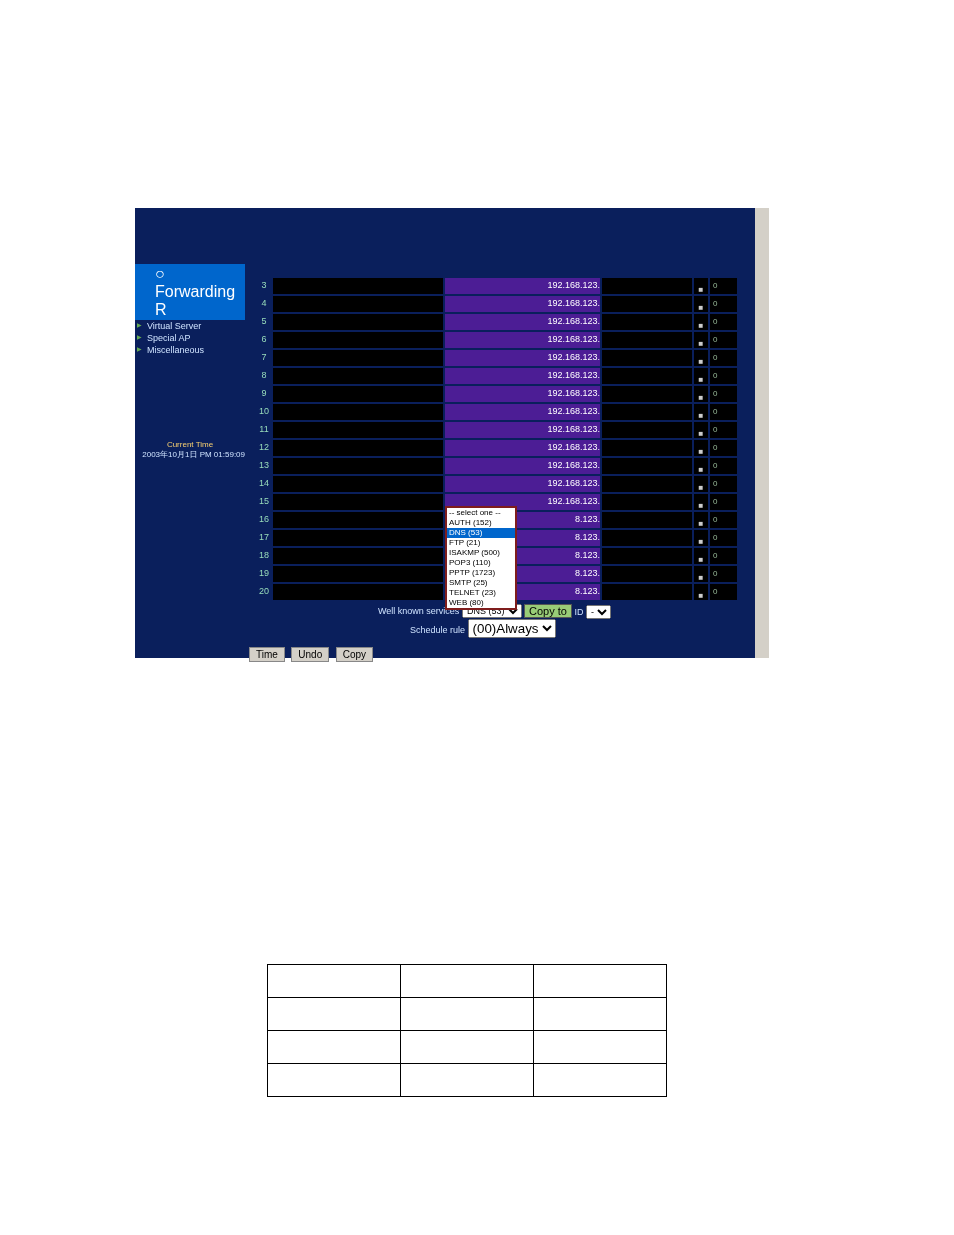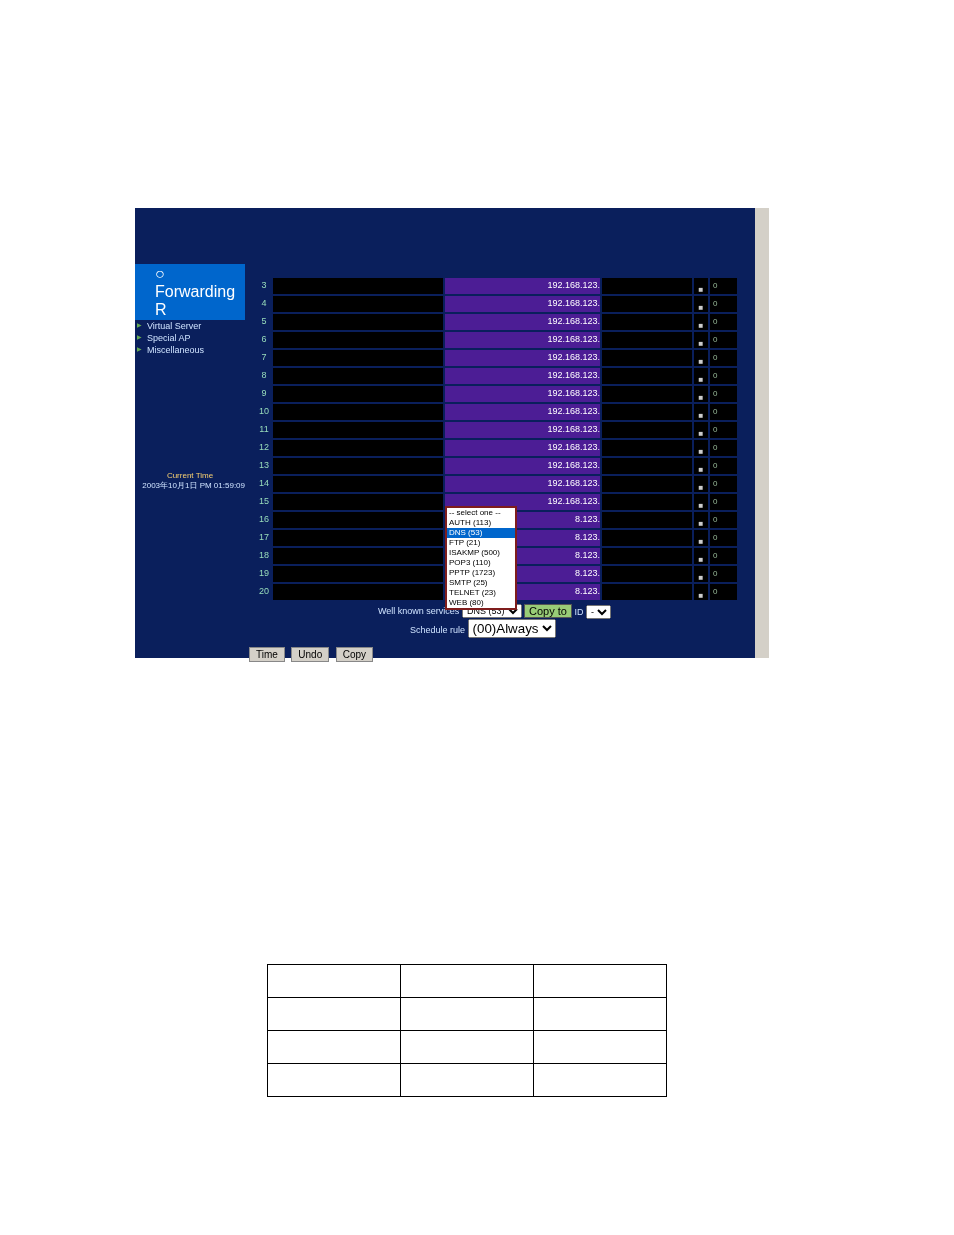--- a/index.html
+++ b/index.html
@@ -9,21 +9,21 @@
   .wc{position:absolute;right:-58px;top:0;width:58px;height:16px;background:#c33;font-size:8px;color:#fff;text-align:center;line-height:16px}
   .banner{position:absolute;left:135px;top:224px;width:620px;height:40px;background:linear-gradient(90deg,#aaa 0,#3a5998 15%,#0a1f5c 40%)}
   .banner .logo{position:absolute;left:0;top:0;width:45px;height:40px;background:#888;border:1px solid #fff;font-size:8px;color:#06c;text-align:center}
   .banner .title{font-size:22px;color:#bbb;position:absolute;left:125px;top:3px;font-family:Georgia,serif;letter-spacing:1px}
   .banner .crumb{position:absolute;right:4px;bottom:2px;font-size:8px;color:#ddd}
   .banner .crumb b{color:#fff}
   .side{position:absolute;left:135px;top:264px;width:110px}
   .side .hd{background:#06c;color:#fff;font-size:16px;padding:1px 20px}
   .side a{display:block;font-size:9px;color:#cfe3ff;padding:1px 0 1px 12px;position:relative}
   .side a::before{content:'▶';position:absolute;left:2px;font-size:6px;color:#6a5}
-  .side .ct{font-size:8px;color:#f8d070;margin-top:115px;text-align:center}
+  .side .ct{font-size:8px;color:#f8d070;margin-top:84px;text-align:center}
   .side .tm{font-size:8px;color:#cfe3ff;text-align:right}
   .grid{position:absolute;left:255px;top:278px;width:490px}
   .row{display:flex;height:16px;margin-bottom:0}
   .row .n{width:18px;color:#9db;font-size:9px;text-align:center;line-height:15px}
   .row .a{width:170px;background:#000;margin-right:2px}
   .row .b{width:155px;background:#4c1d95;color:#fff;font-size:9px;line-height:15px;text-align:right;margin-right:2px}
   .row .c{width:90px;background:#000;margin-right:2px}
   .row .d{width:14px;background:#000;text-align:center}
   .row .d::after{content:'■';color:#ccc;font-size:8px}
   .row .e{width:24px;background:#000;color:#9b9;font-size:8px;line-height:15px;padding-left:3px;margin-left:2px}
@@ -248,21 +248,21 @@
       <div class="b">8.123.</div>
       <div class="c"></div>
       <div class="d"></div>
       <div class="e">0</div>
     </div>
     <div class="spacer"></div>
   </div>
 
 <div class="drop" id="drop">
     <div>-- select one --</div>
-    <div>AUTH (113)</div>
+    <div>AUTH (152)</div>
     <div class="sel">DNS (53)</div>
     <div>FTP (21)</div>
     <div>ISAKMP (500)</div>
     <div>POP3 (110)</div>
     <div>PPTP (1723)</div>
     <div>SMTP (25)</div>
     <div>TELNET (23)</div>
     <div>WEB (80)</div>
   </div>
 

